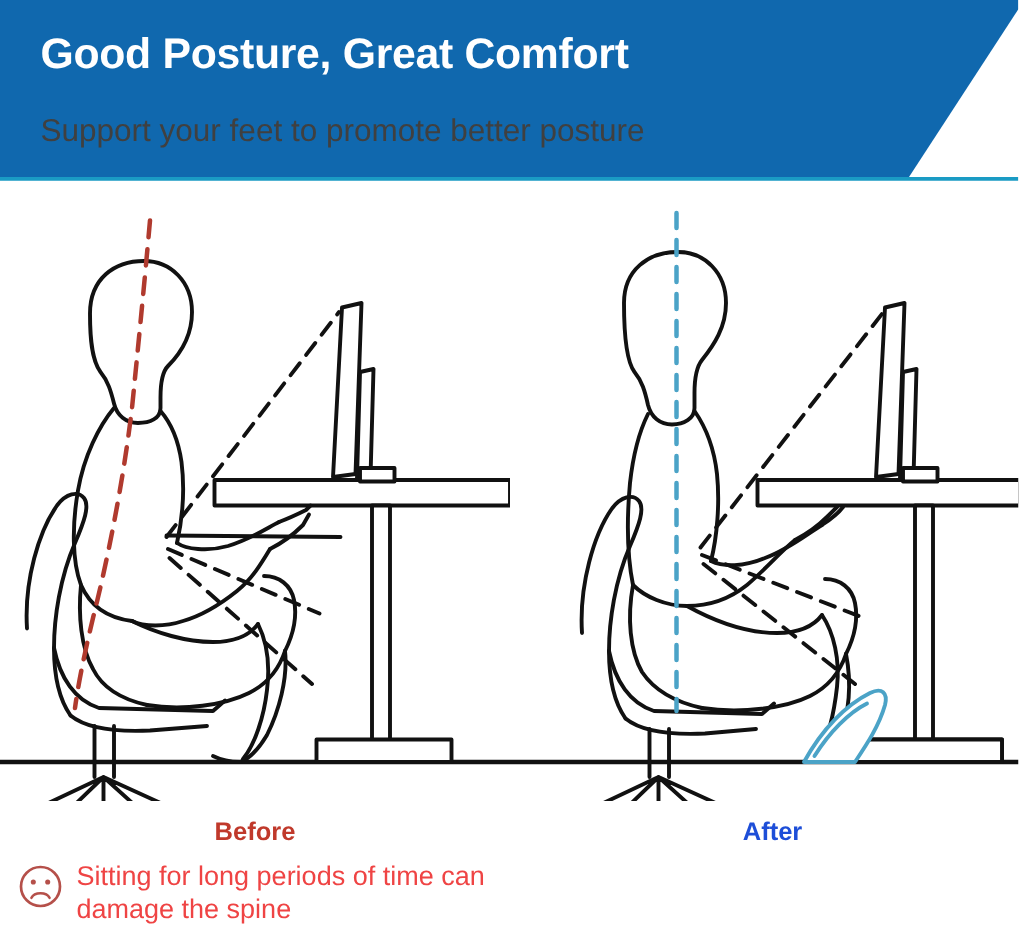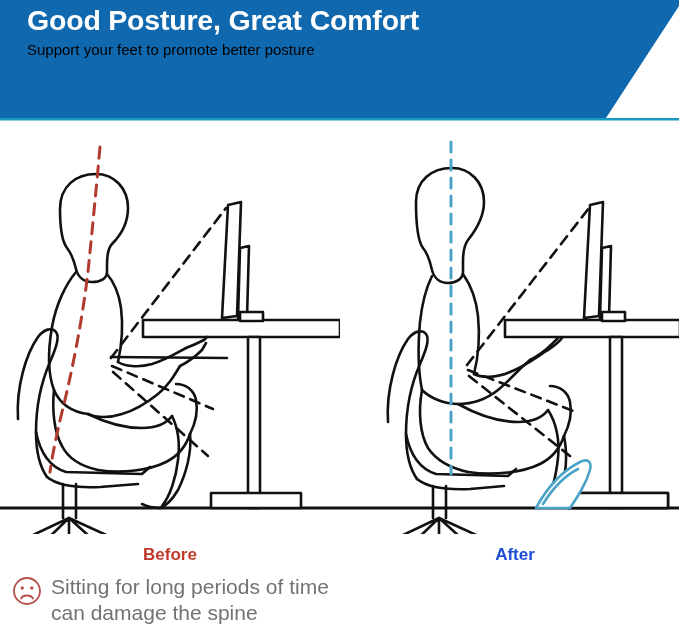--- a/index.html
+++ b/index.html
@@ -33,36 +33,36 @@
     position: absolute;
     left: 0;
     top: 0;
     width: 679px;
     height: 122px;
     display: block;
   }
   .header-text {
     position: absolute;
     left: 27px;
-    top: 4px;
+    top: 20px;
     width: 560px;
   }
   .header-title {
     margin: 0;
     color: #ffffff;
     font-size: 28.5px;
     font-weight: bold;
     letter-spacing: -0.2px;
     line-height: 1.15;
     white-space: nowrap;
   }
   .header-subtitle {
-    margin: 4px 0 0 0;
-    color: #000000;
-    font-size: 15px;
+    margin: 22px 0 0 0;
+    color: #404040;
+    font-size: 21px;
     font-weight: normal;
     line-height: 1.2;
     white-space: nowrap;
   }
 
   
   .illustrations {
     position: absolute;
     left: 0;
     top: 122px;
@@ -126,23 +126,23 @@
     gap: 9px;
   }
   .face-icon {
     flex: 0 0 auto;
     width: 30px;
     height: 30px;
     margin-top: 2px;
   }
   .face-icon svg { display: block; }
   .caption-text {
-    font-size: 21px;
+    font-size: 18px;
     line-height: 1.22;
-    color: #737373;
+    color: #ef4444;
     font-weight: normal;
   }
 </style>
 </head>
 <body>
 
 <div id="page">
 
   <div class="header">
     <svg class="header-bg" viewBox="0 0 679 122" preserveAspectRatio="none">

